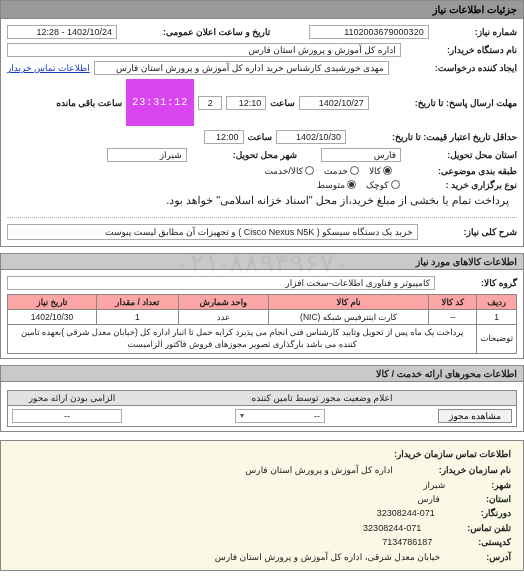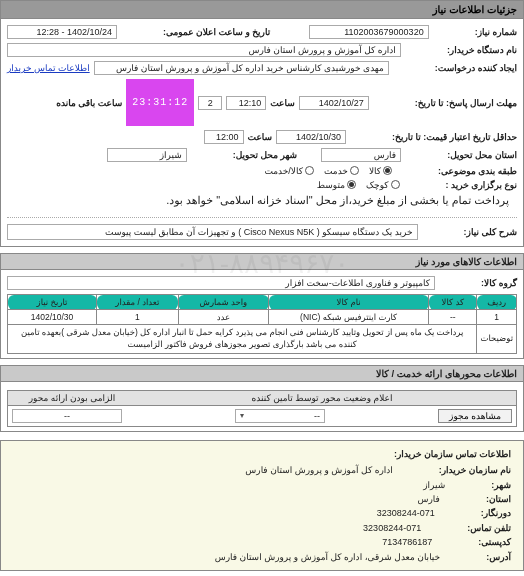--- a/index.html
+++ b/index.html
@@ -86,21 +86,21 @@
   .inline-lbl { font-weight: bold; }
   .note-txt { font-size: 11px; }
   
   table.items {
     width: 100%; border-collapse: collapse; margin-top: 2px;
   }
   table.items th, table.items td {
     border: 1px solid #888; padding: 2px 3px; font-size: 8.5px; text-align: center;
     background: #fff;
   }
-  table.items th { background: #14b8a6; font-weight: normal; border-radius: 6px; }
+  table.items th { background: #fca5a5; font-weight: bold; }
   .desc-row td { text-align: right; font-size: 8.3px; line-height: 1.4; }
   .section-sub {
     background: #c9c9c9; font-weight: bold; padding: 2px 6px; font-size: 9.5px;
     border: 1px solid #888; margin-top: 6px;
   }
   
   .axes-wrap { border: 1px solid #888; border-top: none; padding: 4px 6px; }
   .axes-head {
     display: flex; justify-content: space-between; align-items: center;
     background: #e2e2e2; border: 1px solid #888; padding: 2px 4px; margin-top: 4px;

